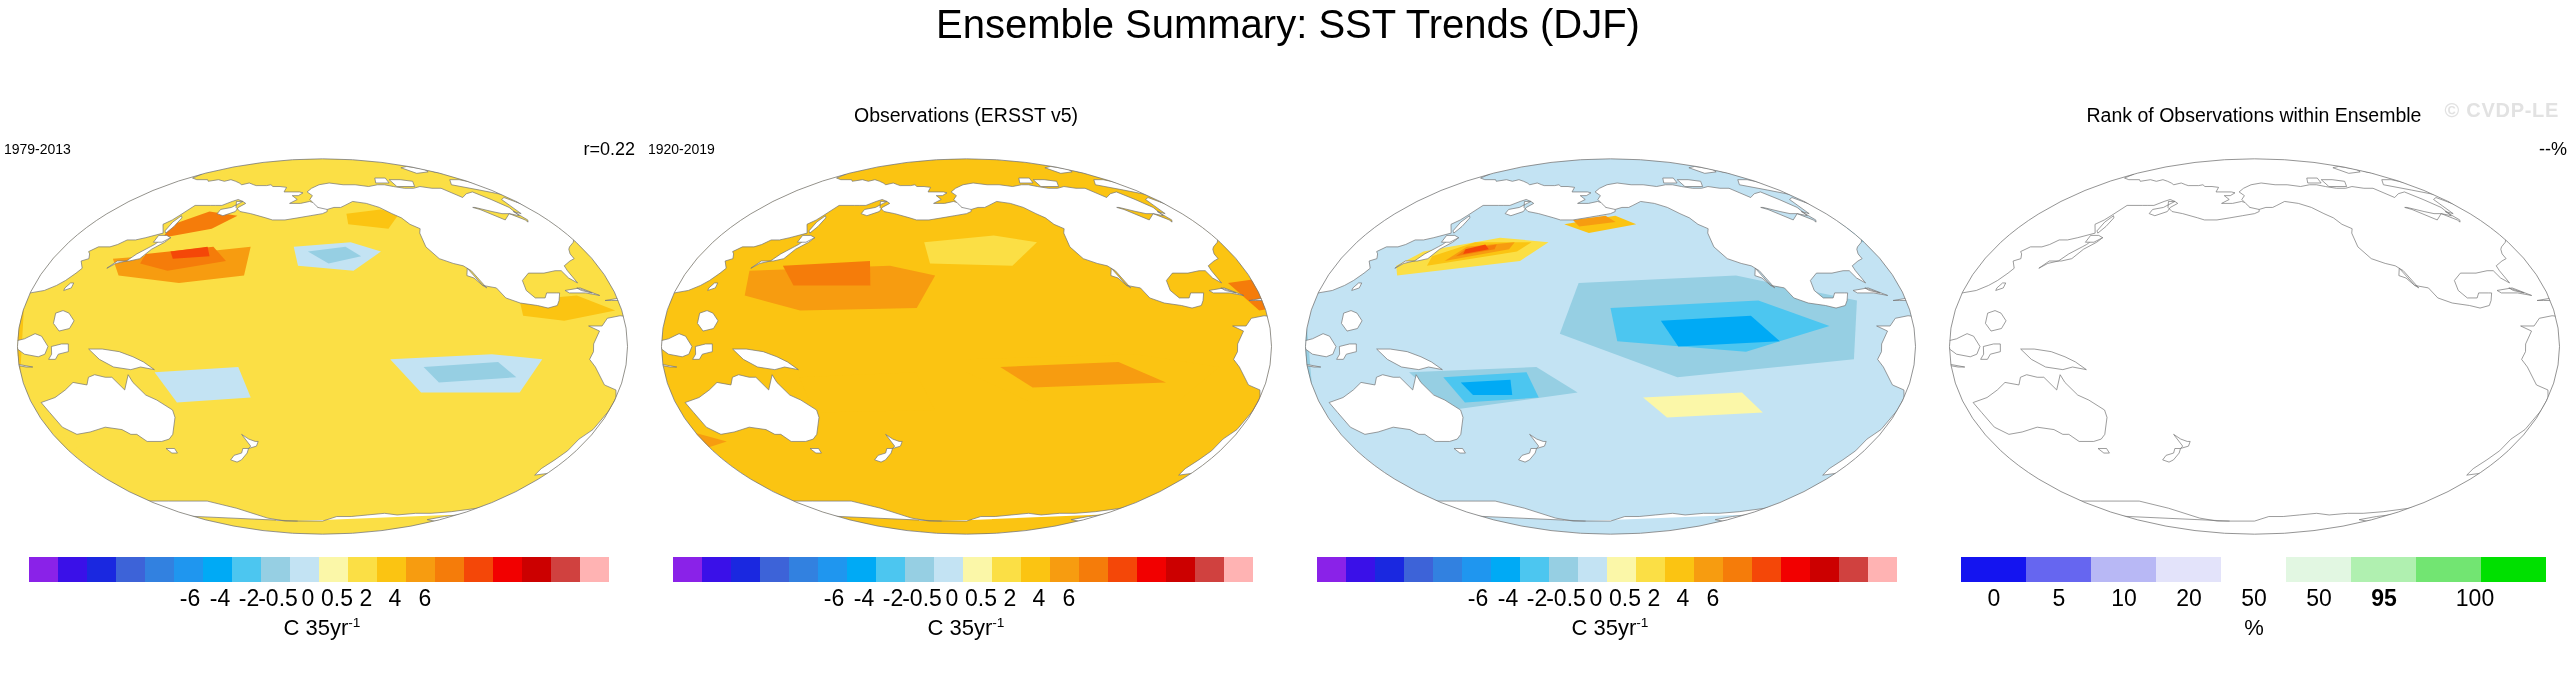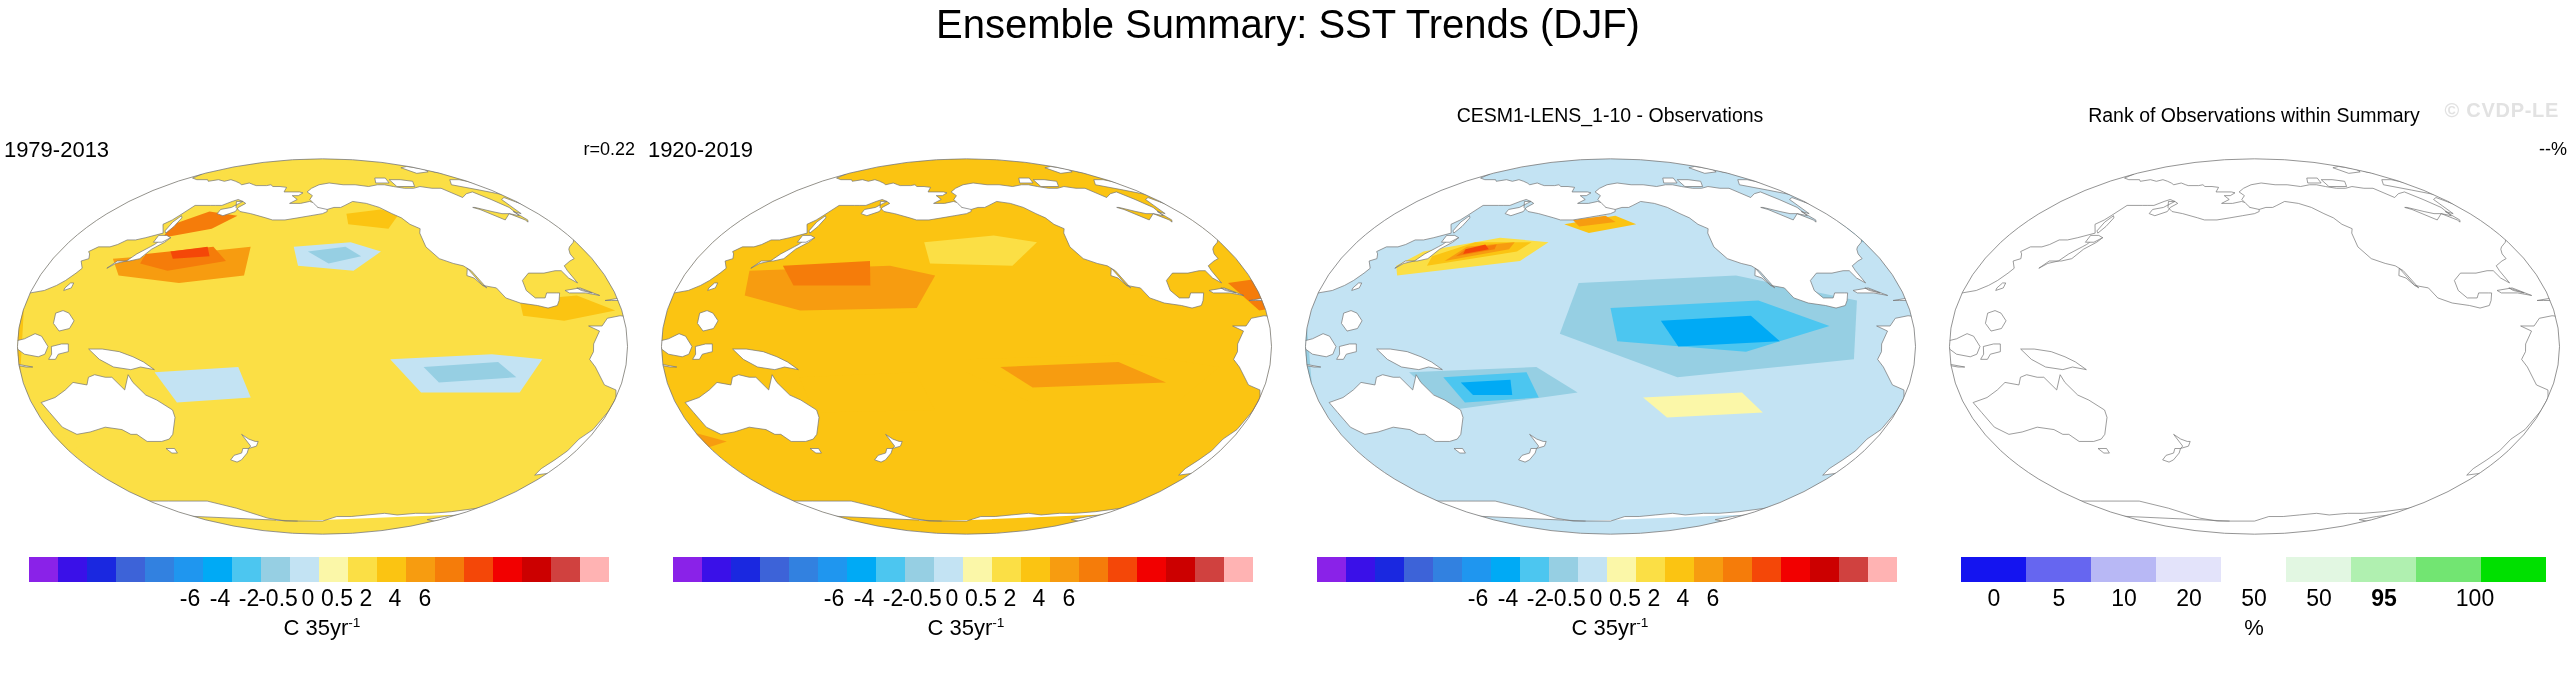--- a/index.html
+++ b/index.html
@@ -20,21 +20,21 @@
     user-select:none;
   }
 
   
   .panel{position:absolute;top:104px;width:644px;height:573px;}
   .panel-title{
     position:absolute;left:0;top:0;width:644px;text-align:center;
     font-size:19.5px;line-height:22px;color:#000;
   }
   .panel-title.accent{color:#1a7fa8;}
-  .corner-left{position:absolute;left:3.9px;top:36px;font-size:22px;line-height:19.5px;}
+  .corner-left{position:absolute;left:3.9px;top:36px;font-size:14px;line-height:19.5px;}
   .corner-right{position:absolute;right:9px;top:36px;font-size:18px;line-height:19.5px;}
 
   
   .mapbox{position:absolute;left:9px;top:47px;width:627px;height:391px;}
   .mapbox svg{display:block;width:627px;height:391px;}
 
   
   .cbar-wrap{position:absolute;left:0;top:448px;width:644px;height:117px;}
   .cbar{position:absolute;left:0;top:5.2px;height:25px;display:flex;}
   .cbar .sw{height:25px;}
@@ -171,20 +171,21 @@
         <span style="left: 308px;">0.5</span>
         <span style="left: 337px;">2</span>
         <span style="left: 366px;">4</span>
         <span style="left: 396px;">6</span>
       </div>
     <div class="cbar-unit">C 35yr<sup>-1</sup></div>
   </div>
 </div>
 
 <div class="panel" id="panel-2">
+  <div class="panel-title">Observations (ERSST v5)</div>
   <div class="corner-left">1920-2019</div>
   <div class="corner-right"></div>
   <div class="mapbox">
       <svg viewBox="0 0 962 600" preserveAspectRatio="none">
         <defs>
           <clipPath id="limb1">
             <ellipse cx="481" cy="300" rx="468" ry="288"></ellipse>
           </clipPath>
         </defs>
         <g clip-path="url(#limb1)">
@@ -279,21 +280,20 @@
         <span style="left: 308px;">0.5</span>
         <span style="left: 337px;">2</span>
         <span style="left: 366px;">4</span>
         <span style="left: 396px;">6</span>
       </div>
     <div class="cbar-unit">C 35yr<sup>-1</sup></div>
   </div>
 </div>
 
 <div class="panel" id="panel-3">
-  <div class="panel-title">CESM1-LENS_1-10 - Observations</div>
   <div class="corner-left"></div>
   <div class="corner-right"></div>
   <div class="mapbox">
       <svg viewBox="0 0 962 600" preserveAspectRatio="none">
         <defs>
           <clipPath id="limb2">
             <ellipse cx="481" cy="300" rx="468" ry="288"></ellipse>
           </clipPath>
         </defs>
         <g clip-path="url(#limb2)">
@@ -397,21 +397,21 @@
         <span style="left: 308px;">0.5</span>
         <span style="left: 337px;">2</span>
         <span style="left: 366px;">4</span>
         <span style="left: 396px;">6</span>
       </div>
     <div class="cbar-unit">C 35yr<sup>-1</sup></div>
   </div>
 </div>
 
 <div class="panel" id="panel-4">
-  <div class="panel-title">Rank of Observations within Summary</div>
+  <div class="panel-title">Rank of Observations within Ensemble</div>
   <div class="corner-left"></div>
   <div class="corner-right">--%</div>
   <div class="mapbox">
       <svg viewBox="0 0 962 600" preserveAspectRatio="none">
         <defs>
           <clipPath id="limb3">
             <ellipse cx="481" cy="300" rx="468" ry="288"></ellipse>
           </clipPath>
         </defs>
         <g clip-path="url(#limb3)">

